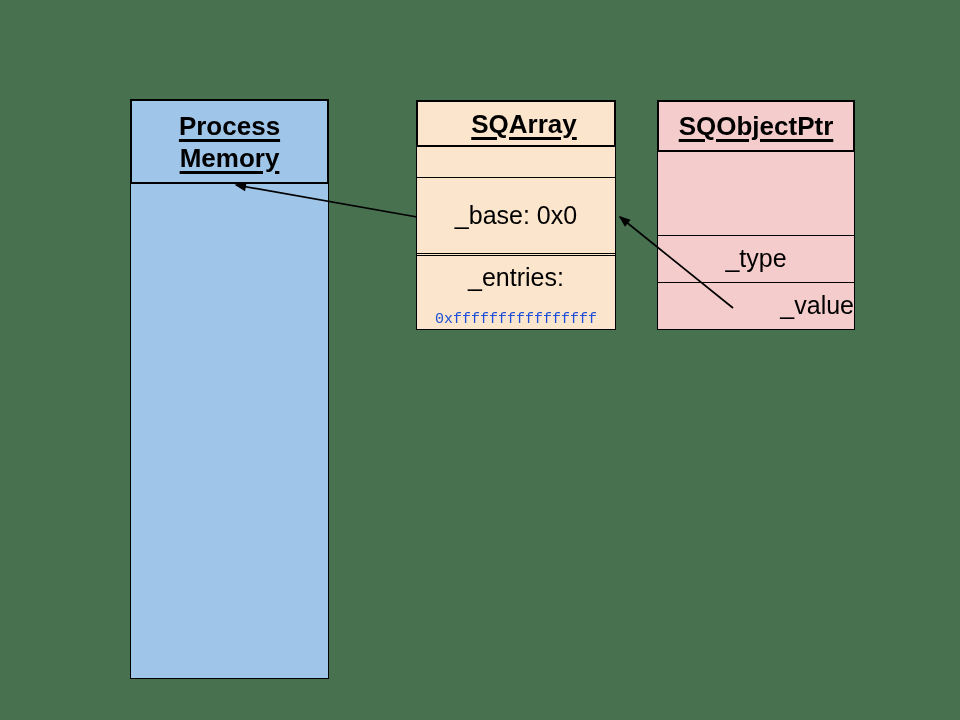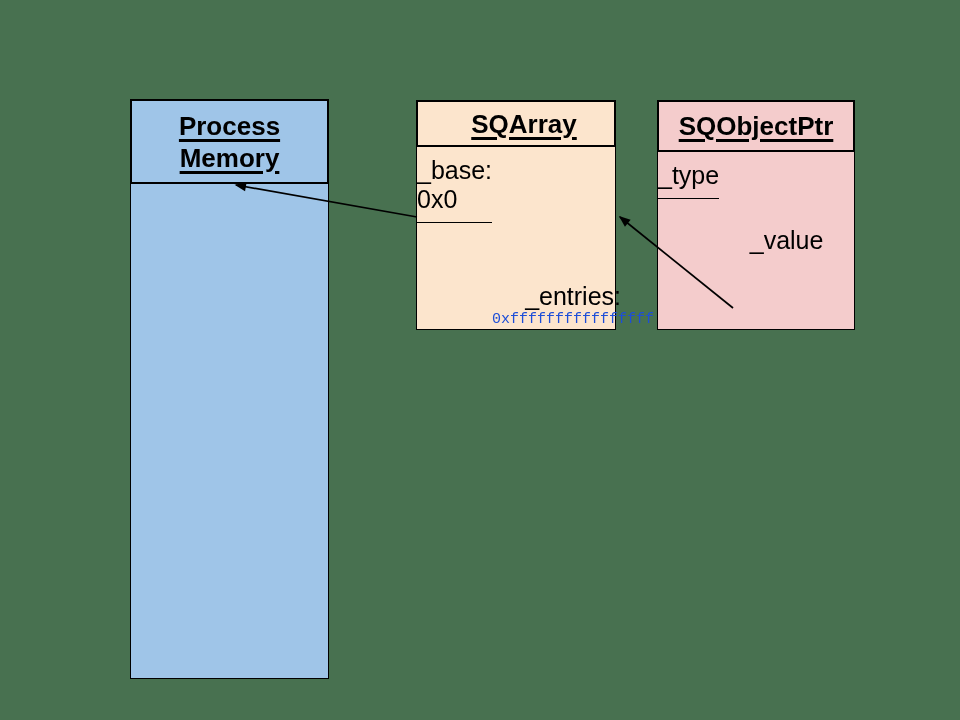--- a/index.html
+++ b/index.html
@@ -28,21 +28,21 @@
     font-size: 26px;
     line-height: 32px;
     text-decoration: underline;
     text-decoration-thickness: 2.5px;
     text-underline-offset: 4px;
   }
   .rows {
     border: 1.5px solid #000;
     border-top: none;
     display: flex;
-    flex-direction: row;
+    flex-direction: column;
   }
   .row {
     display: flex;
     align-items: center;
     justify-content: center;
     font-size: 25px;
   }
   .sep-bottom { border-bottom: 1.5px solid #000; }
 
   
@@ -59,38 +59,38 @@
   .sqa-header { height: 47px; }
   .sqa-rows { height: 183px; }
   .sqa-empty { height: 30.5px; }
   .sqa-base { height: 76px; }
   .sqa-dbl { height: 2.5px; border-bottom: 1.5px solid #000; }
   .sqa-entries {
     flex: 1;
     display: flex;
     flex-direction: column;
     align-items: center;
-    justify-content: flex-end;
+    justify-content: space-between;
     padding-top: 7px;
   }
   .entries-label { font-size: 25px; line-height: 29px; }
   .entries-value {
     font-family: "Liberation Mono", monospace;
     font-size: 15px;
     line-height: 18px;
     color: #1d4ed8;
   }
 
   
   .sqptr { left: 657px; top: 100px; width: 198px; }
   .ptr-header { height: 52px; }
   .ptr-rows { height: 178px; }
   .ptr-empty { height: 83.5px; }
   .ptr-type { height: 47px; }
-  .ptr-value { flex: 1; }
+  .ptr-value { flex: 1; justify-content: flex-end; }
 
   
   .arrows {
     position: absolute;
     left: 0; top: 0;
     width: 960px; height: 720px;
     pointer-events: none;
   }
 </style>
 </head>

